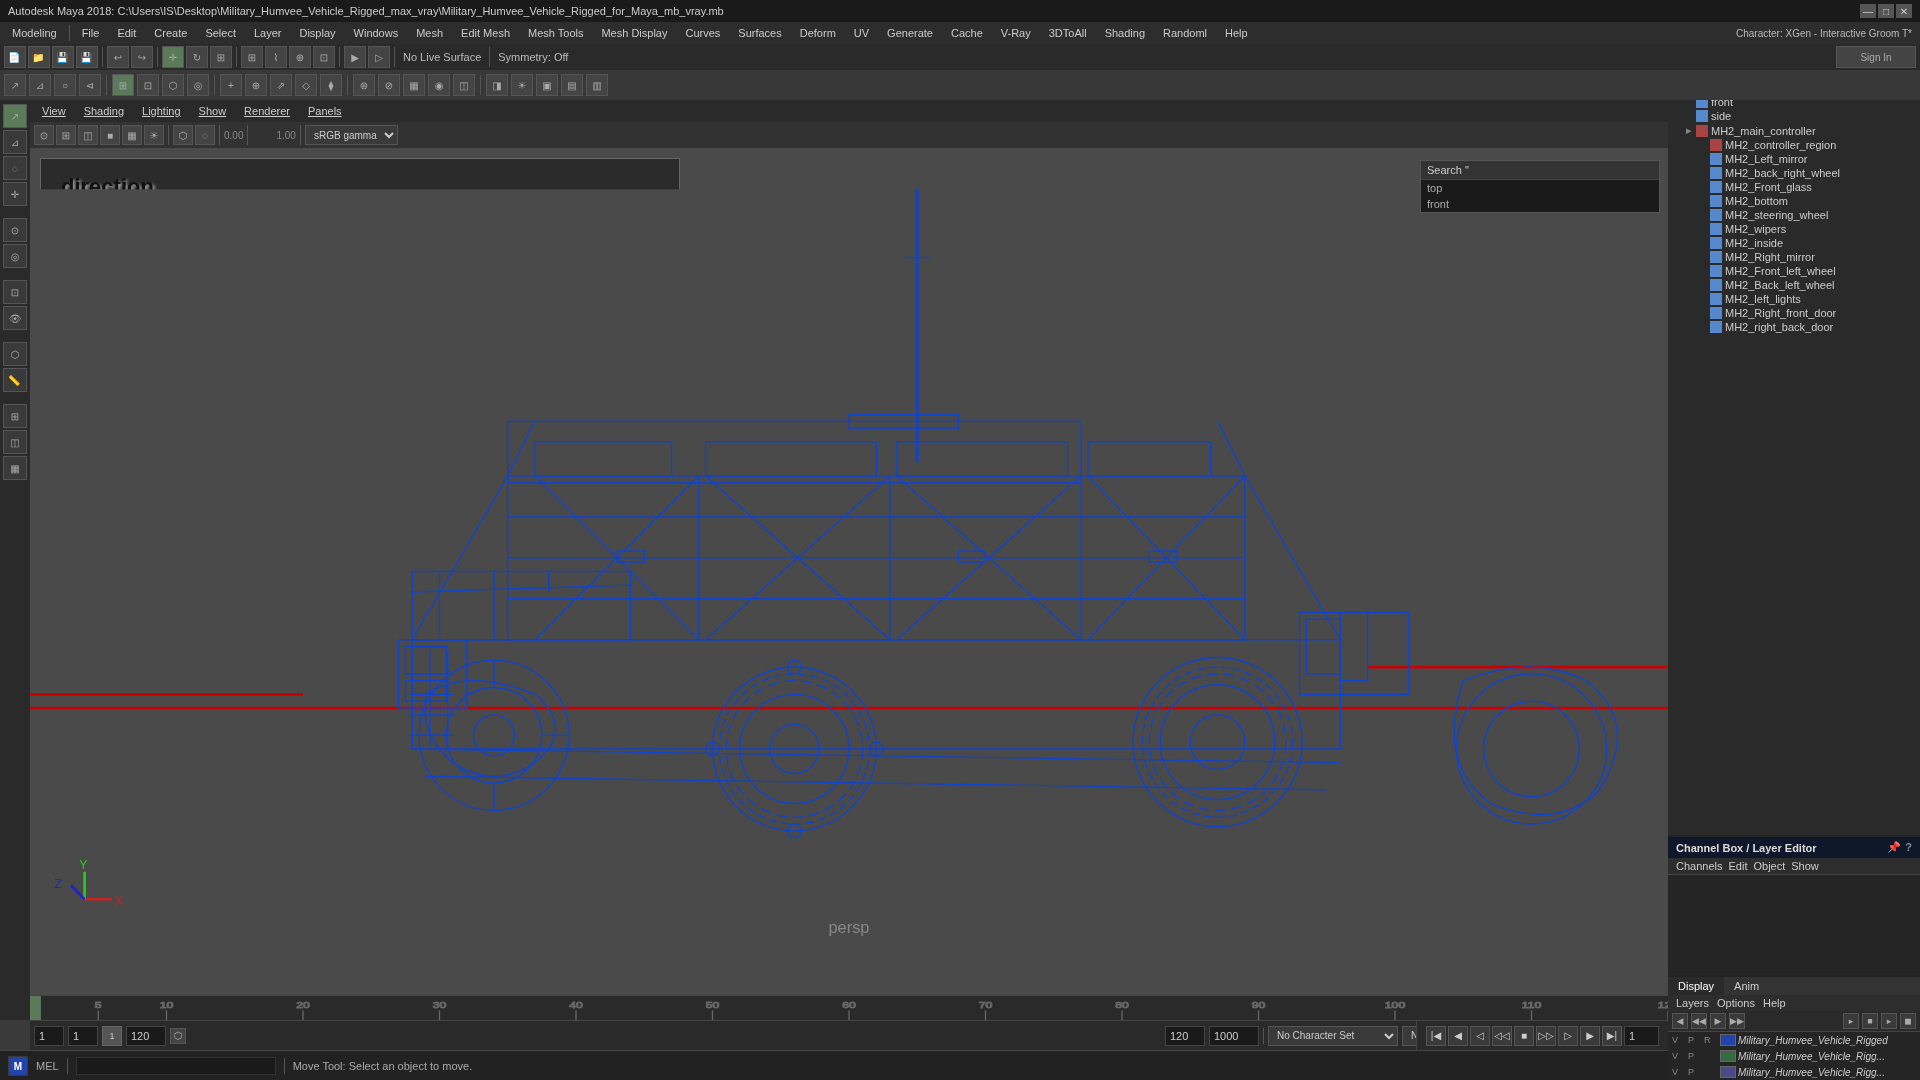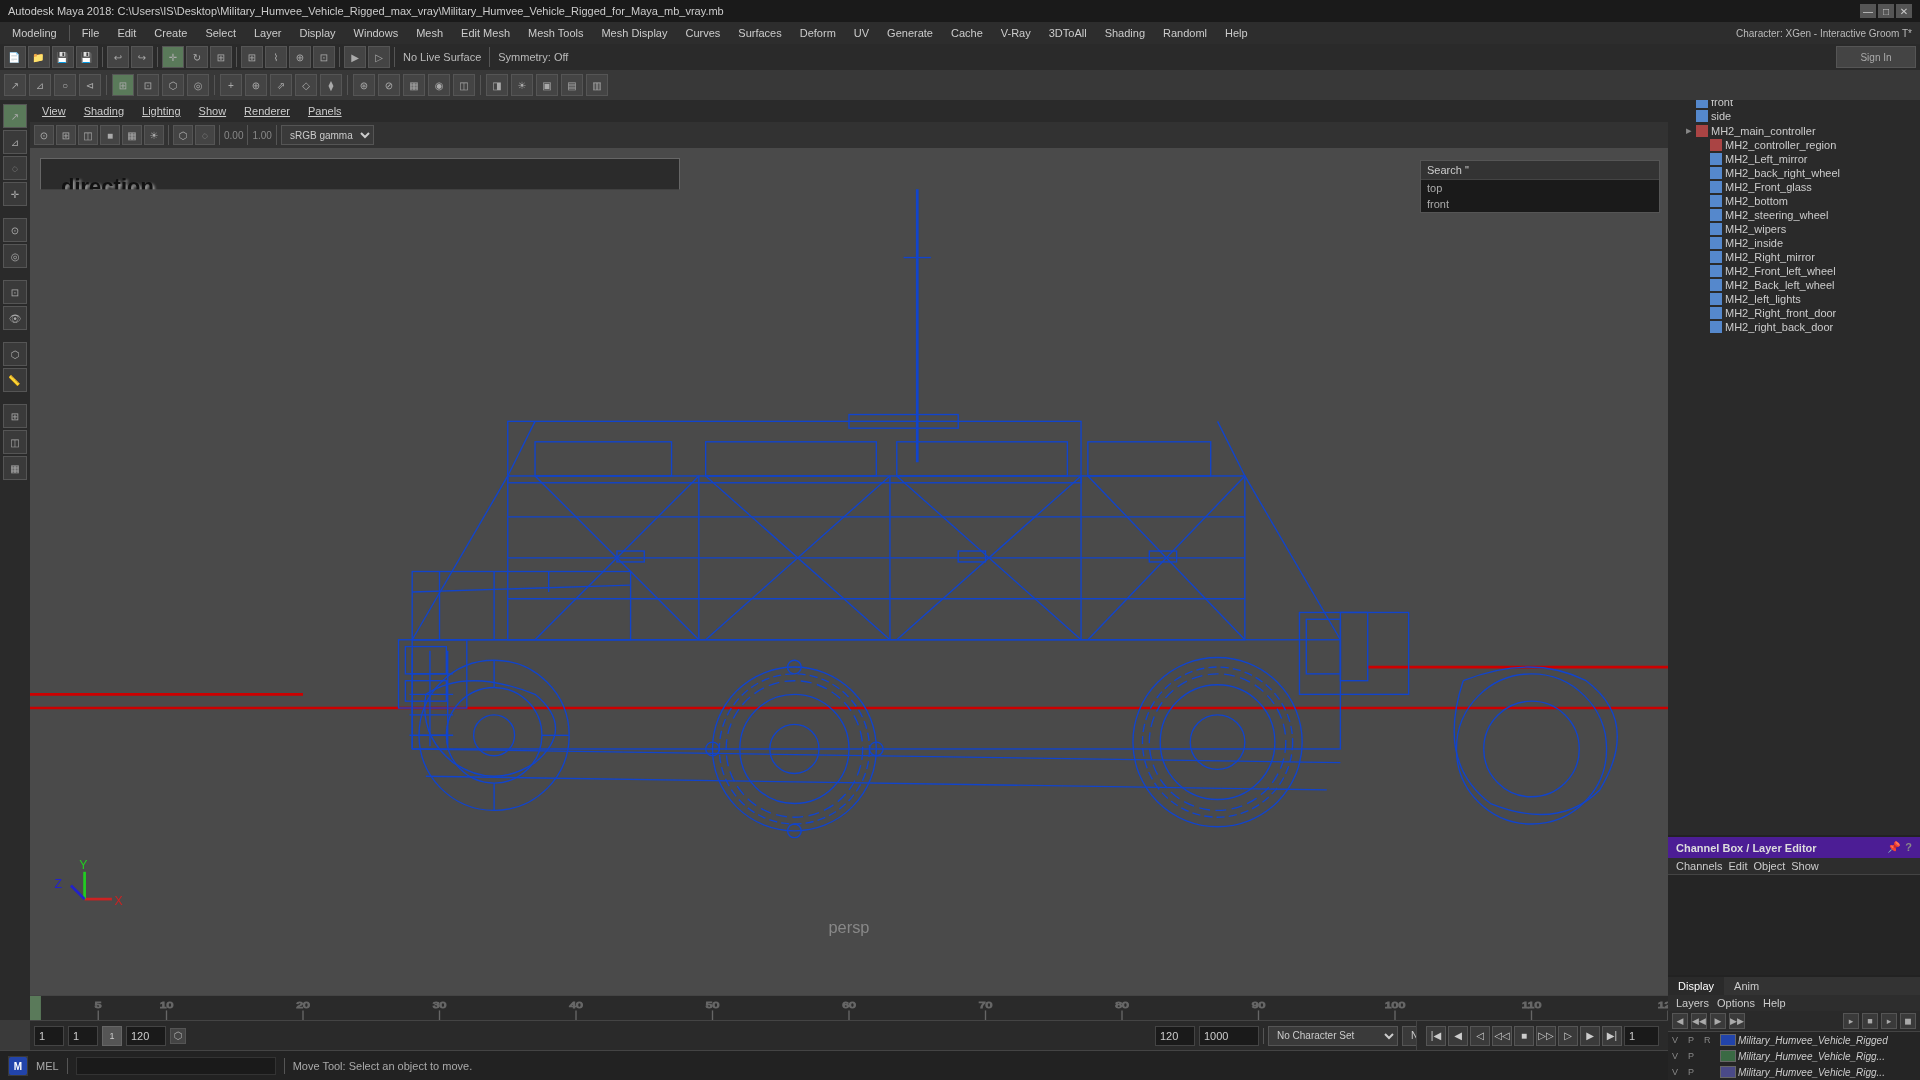--- a/index.html
+++ b/index.html
@@ -313,21 +313,21 @@
       color: #ccc;
       cursor: pointer;
     }
     .tree-item.selected { background: #2a4a6a; }
     .tree-indent { width: 14px; flex-shrink: 0; }
     .tree-arrow { width: 10px; color: #888; flex-shrink: 0; }
     .tree-name { color: #ccc; }
 
     
     #channel-box-header {
-      background: #4c1d95;
+      background: #0f172a;
       padding: 4px 8px;
       font-size: 11px;
       font-weight: bold;
       color: #ddd;
       border-top: 2px solid #222;
       display: flex;
       align-items: center;
       justify-content: space-between;
     }
     #channel-box-menu {
@@ -678,21 +678,21 @@
   <button class="toolbar-btn" style="width:20px;height:20px;">◫</button>
   <button class="toolbar-btn" style="width:20px;height:20px;">■</button>
   <button class="toolbar-btn" style="width:20px;height:20px;">▦</button>
   <button class="toolbar-btn" style="width:20px;height:20px;">☀</button>
   <div class="toolbar-sep"></div>
   <button class="toolbar-btn" style="width:20px;height:20px;">⬡</button>
   <button class="toolbar-btn" style="width:20px;height:20px;">◌</button>
   <div class="toolbar-sep"></div>
   <span style="color:#888;font-size:10px;">0.00</span>
   <div class="toolbar-sep"></div>
-  <span style="color:#888;font-size:10px;">1.00</span>
+  <span style="color:#888;font-size:10px;margin-left:24px;">1.00</span>
   <div class="toolbar-sep"></div>
   <select class="toolbar-dropdown">
     <option>sRGB gamma</option>
   </select>
 </div>
 
 <div id="viewport">
 
   <div id="control-panel">
     <div class="control-row">
@@ -1121,21 +1121,21 @@
 <div id="bottom-bar">
   <input type="text" class="bottom-field" style="width: 30px;" value="1">
   <input type="text" class="bottom-field" style="width: 30px;" value="1">
   <div style="width:20px;height:20px;background:#555;border:1px solid #666;display:flex;align-items:center;justify-content:center;">
     <span style="font-size:9px;color:#ccc;">1</span>
   </div>
   <input type="text" class="bottom-field" style="width: 40px;" value="120">
   <button class="toolbar-btn" style="width:16px;height:16px;">⬡</button>
   <div style="flex:1;"></div>
   <input type="text" class="bottom-field" style="width: 40px;" value="120">
-  <input type="text" class="bottom-field" style="width: 60px;" value="1000">
+  <input type="text" class="bottom-field" style="width: 50px;" value="1000">
   <div style="width:1px;height:16px;background:#555;"></div>
   <select class="toolbar-dropdown" style="width:130px;">
     <option>No Character Set</option>
   </select>
   <select class="toolbar-dropdown" style="width:120px;">
     <option>No Anim Layer</option>
   </select>
   <select class="toolbar-dropdown" style="width:60px;">
     <option>24 fps</option>
   </select>

